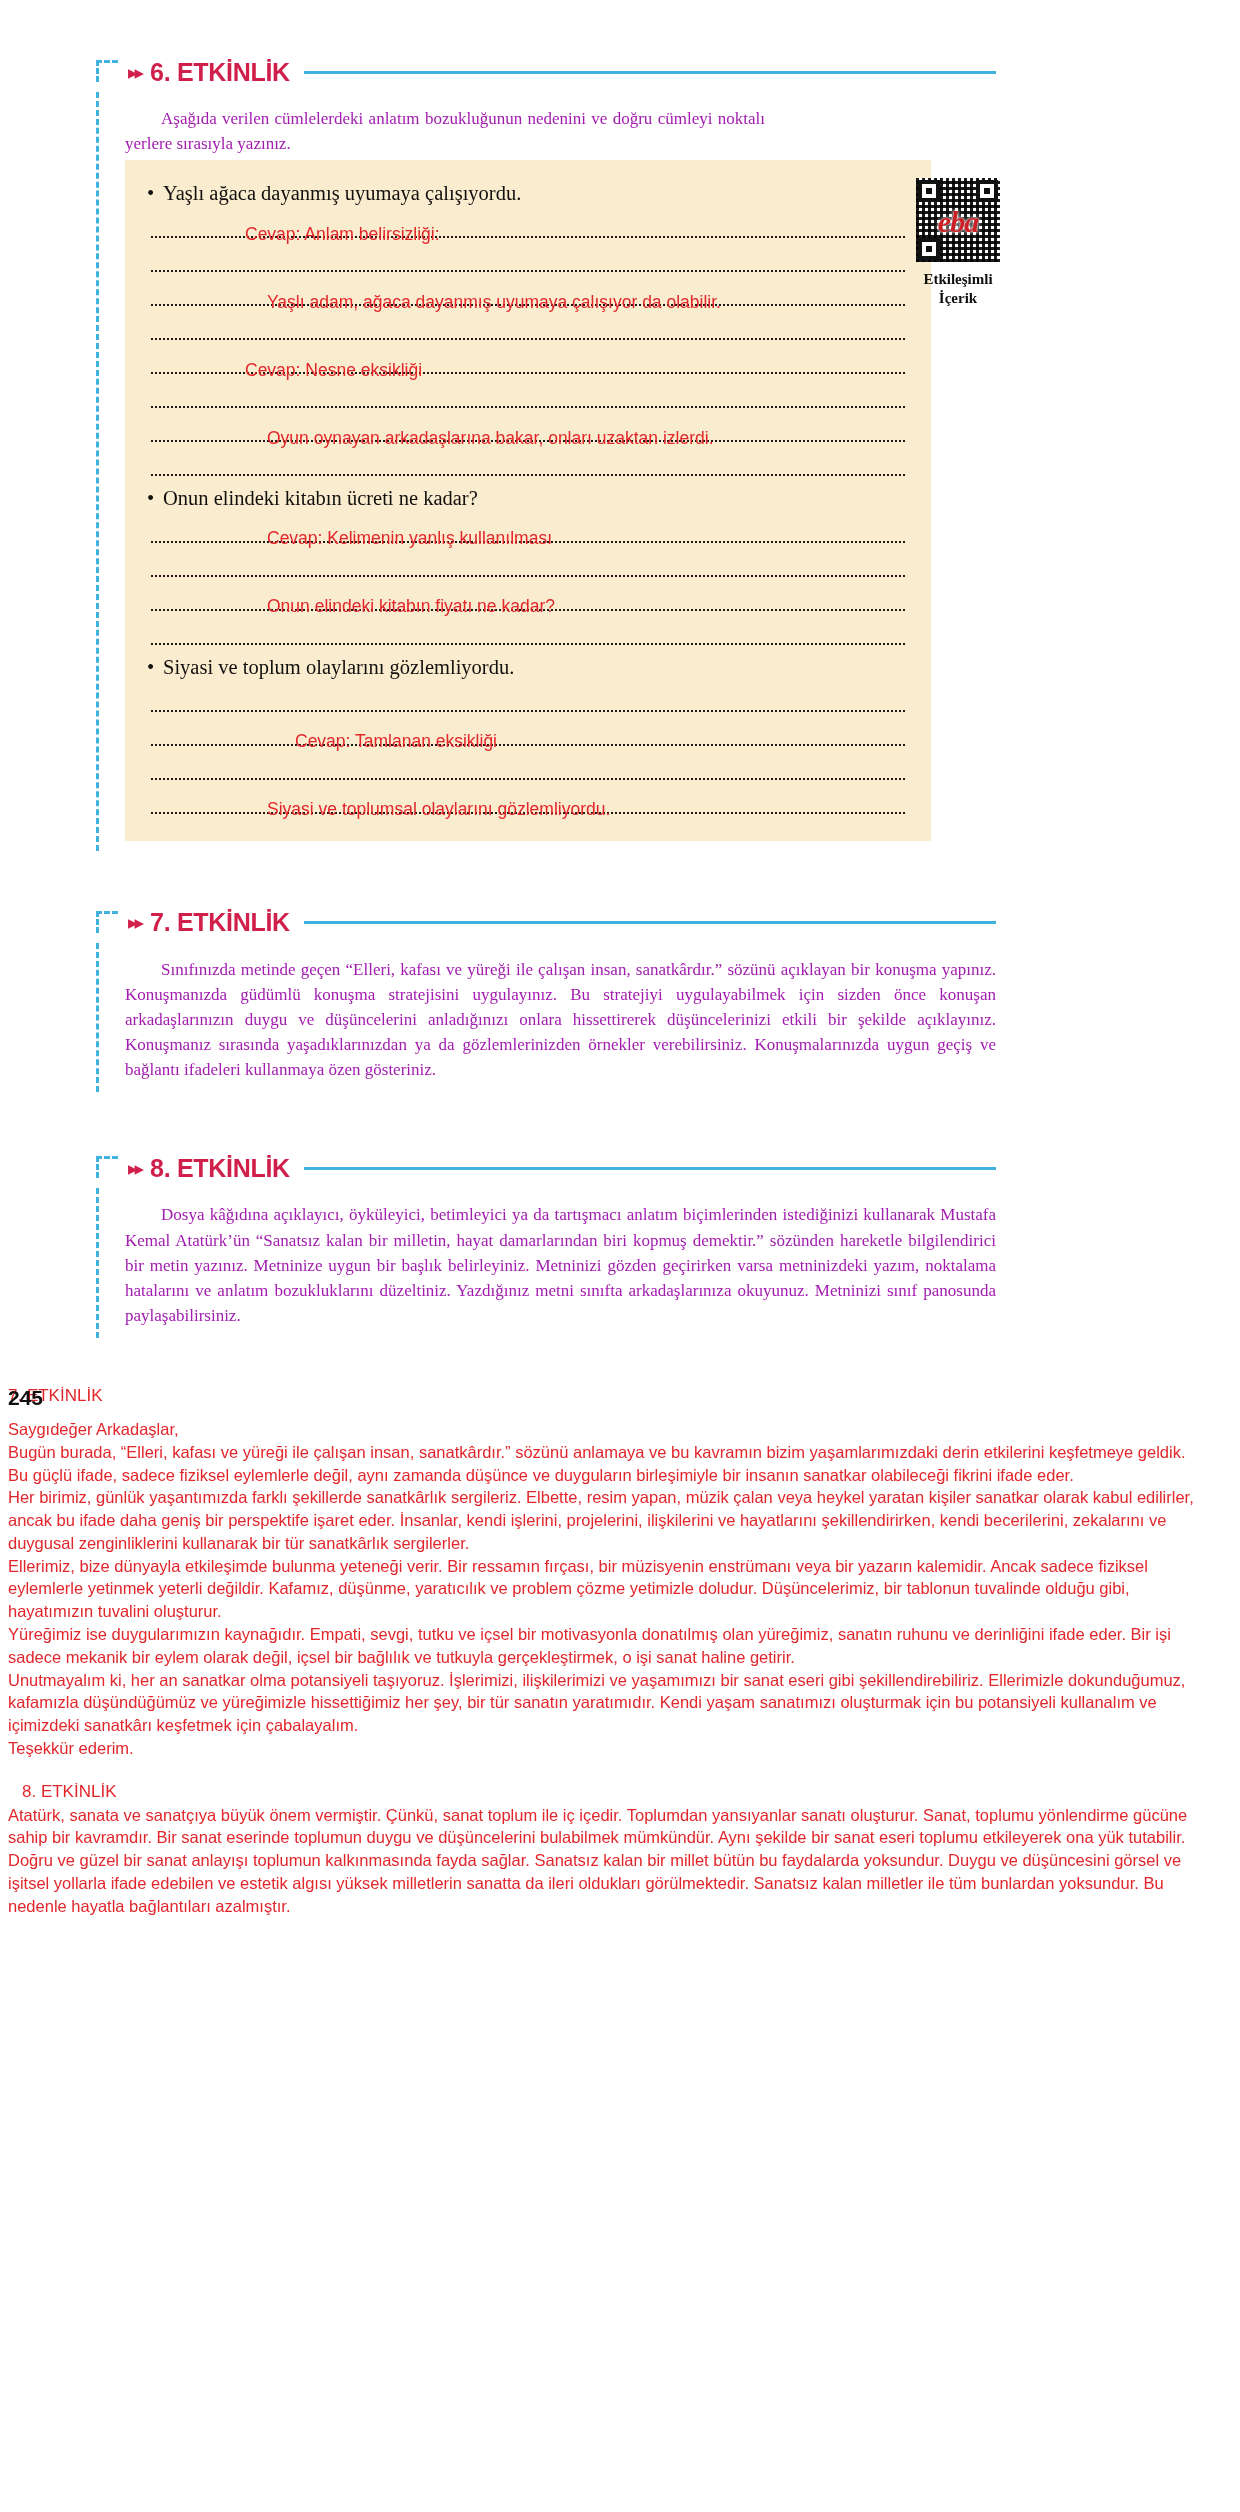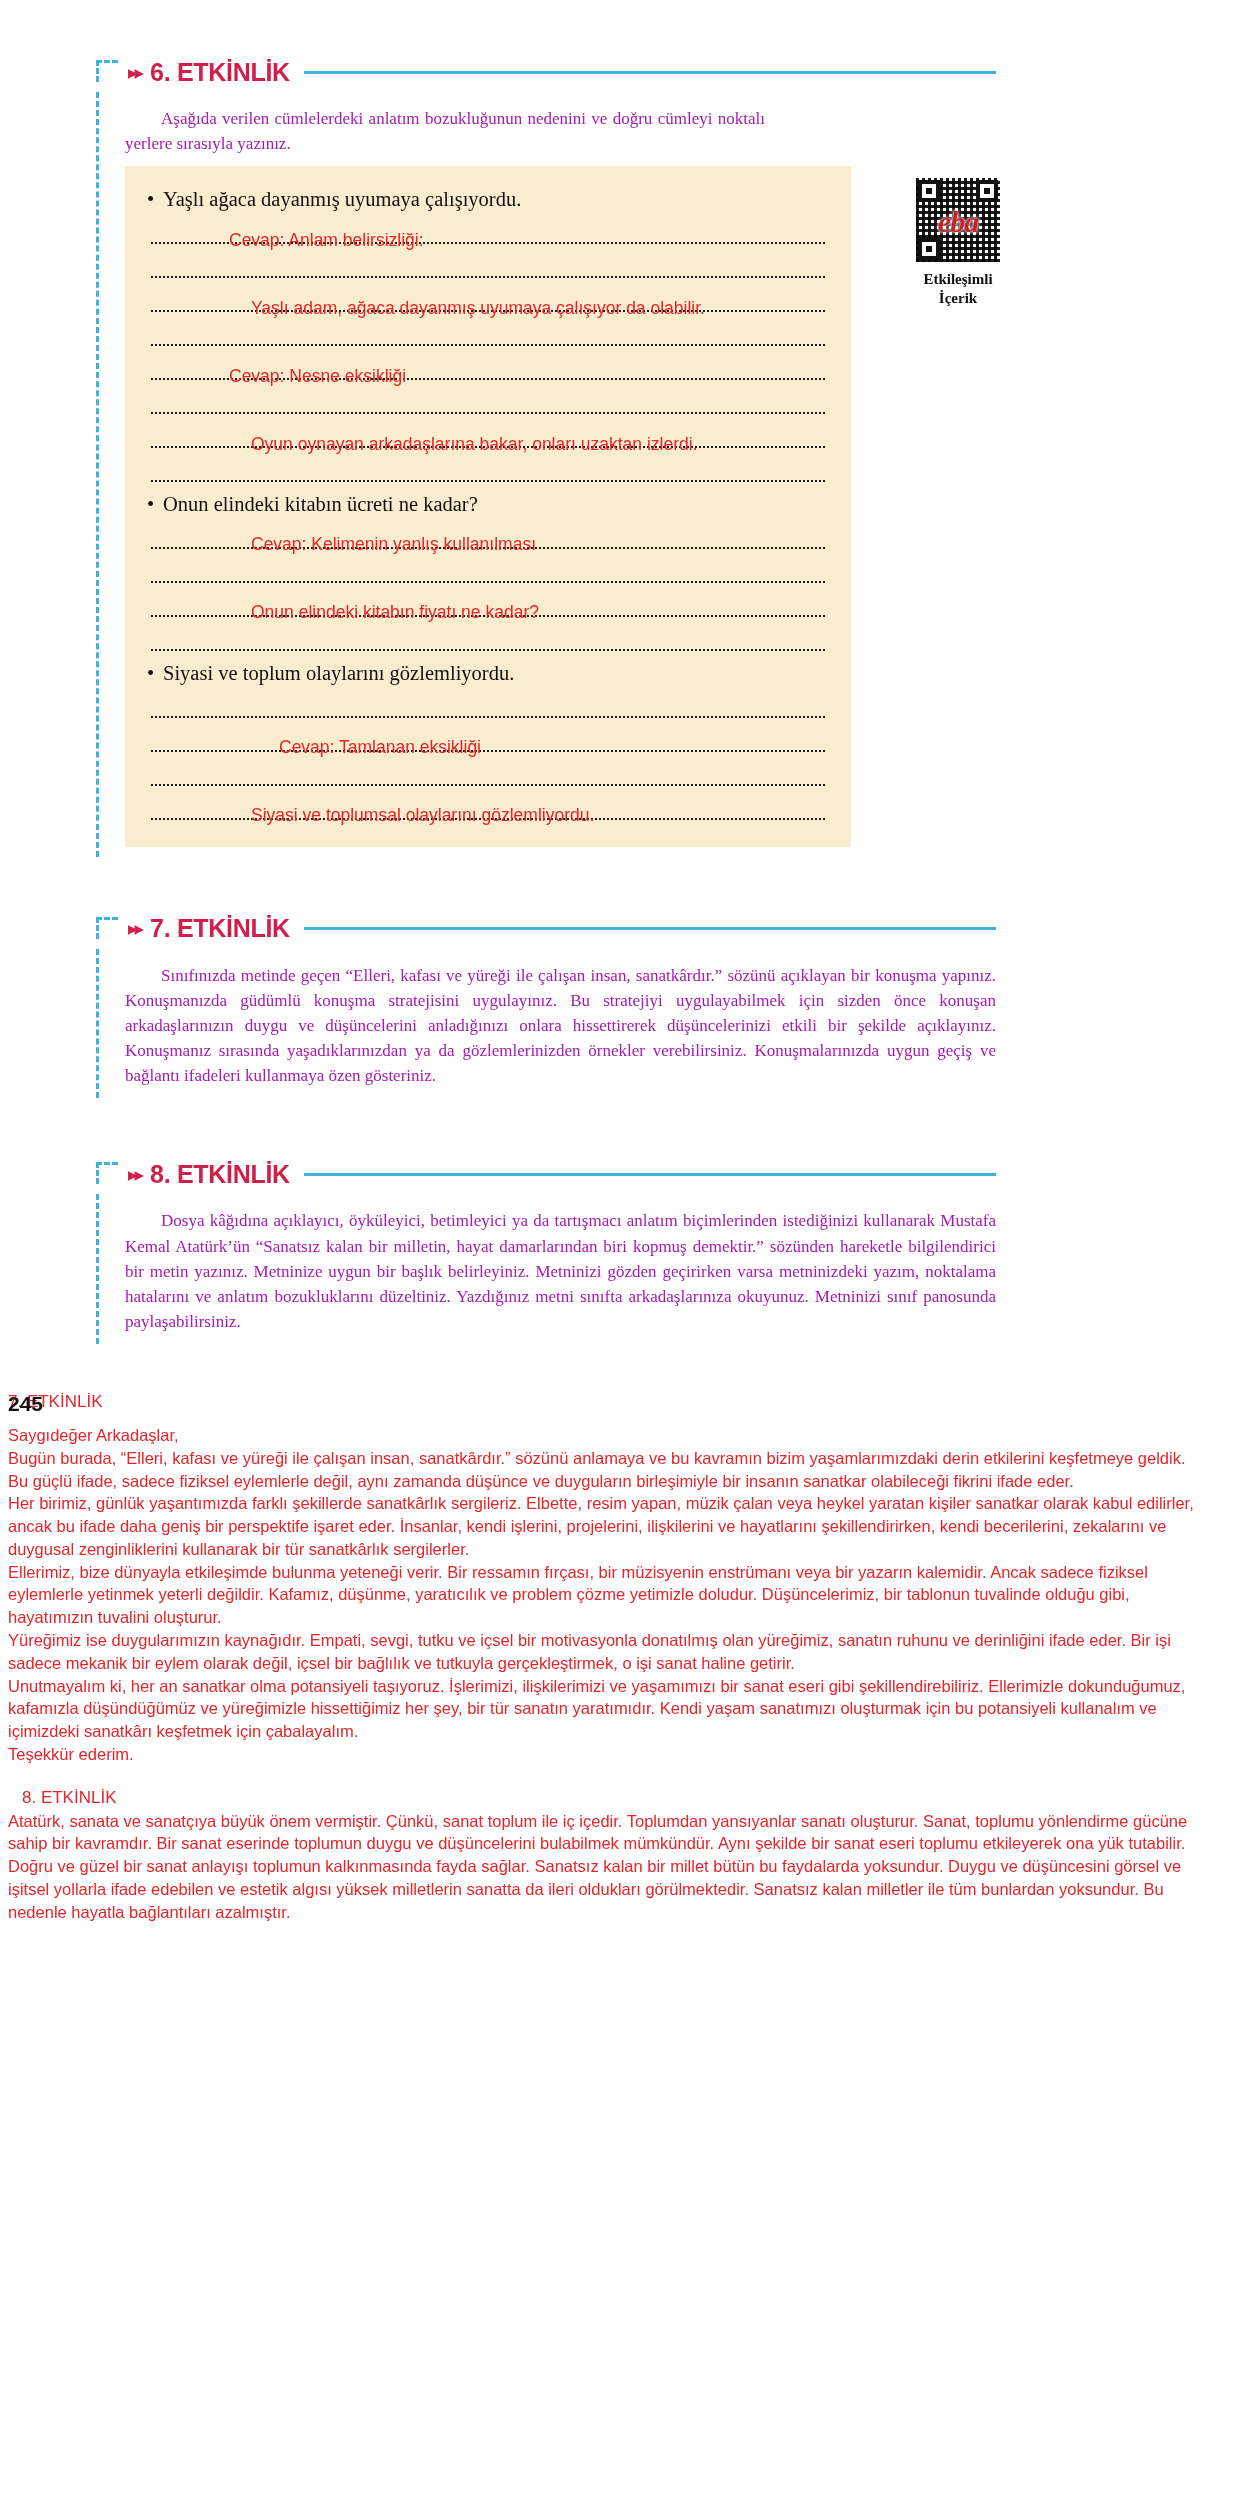--- a/index.html
+++ b/index.html
@@ -125,23 +125,23 @@
     font-family: "Liberation Serif", serif;
     font-weight: bold;
     font-size: 15px;
     color: #12100e;
     line-height: 1.25;
   }
 
   
   .answer-panel {
     background: #faedcf;
-    margin-top: 10px;
+    margin-top: 4px;
     padding: 18px 26px 20px 26px;
-    width: 726px;
+    width: 806px;
   }
   .q-item {
     margin-bottom: 2px;
   }
   .q-text {
     font-size: 20.5px;
     line-height: 1.5;
     color: #12100e;
     font-family: "Liberation Serif", serif;
     padding-left: 12px;
@@ -160,21 +160,21 @@
     margin-top: 4px;
   }
   .ans-line .dots {
     position: absolute;
     left: 0; right: 0;
     bottom: 5px;
     border-bottom: 2.5px dotted #1a1a1a;
   }
   .ans-line .hand {
     position: absolute;
-    left: 0; right: 0;
+    left: 16px; right: 0;
     bottom: 0px;
     color: #e2262b;
     font-family: "Liberation Sans", sans-serif;
     font-size: 17.5px;
     line-height: 1.05;
     white-space: nowrap;
   }
   .ans-line .hand.ind1 { padding-left: 78px; }
   .ans-line .hand.ind2 { padding-left: 100px; }
   .ans-line .hand.ind3 { padding-left: 128px; }

